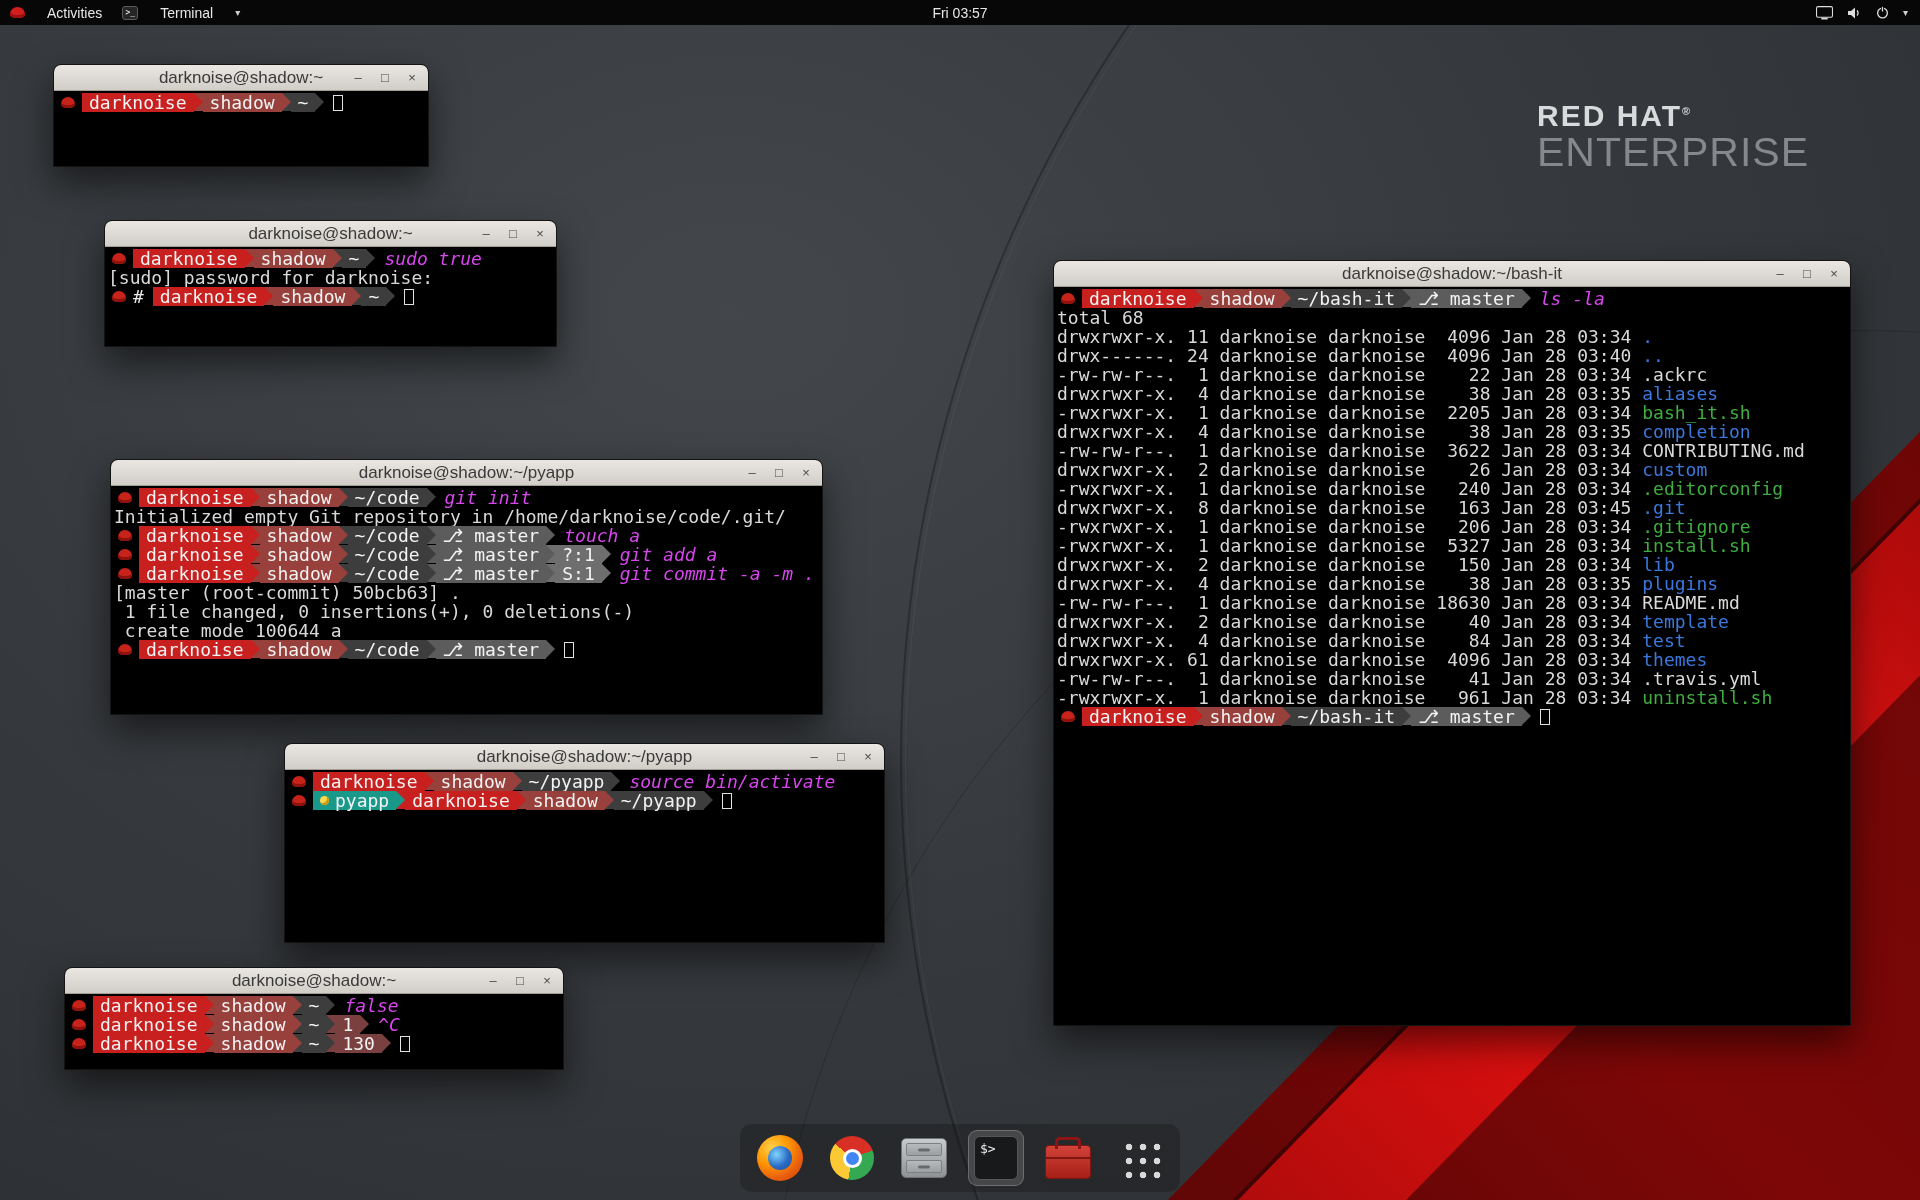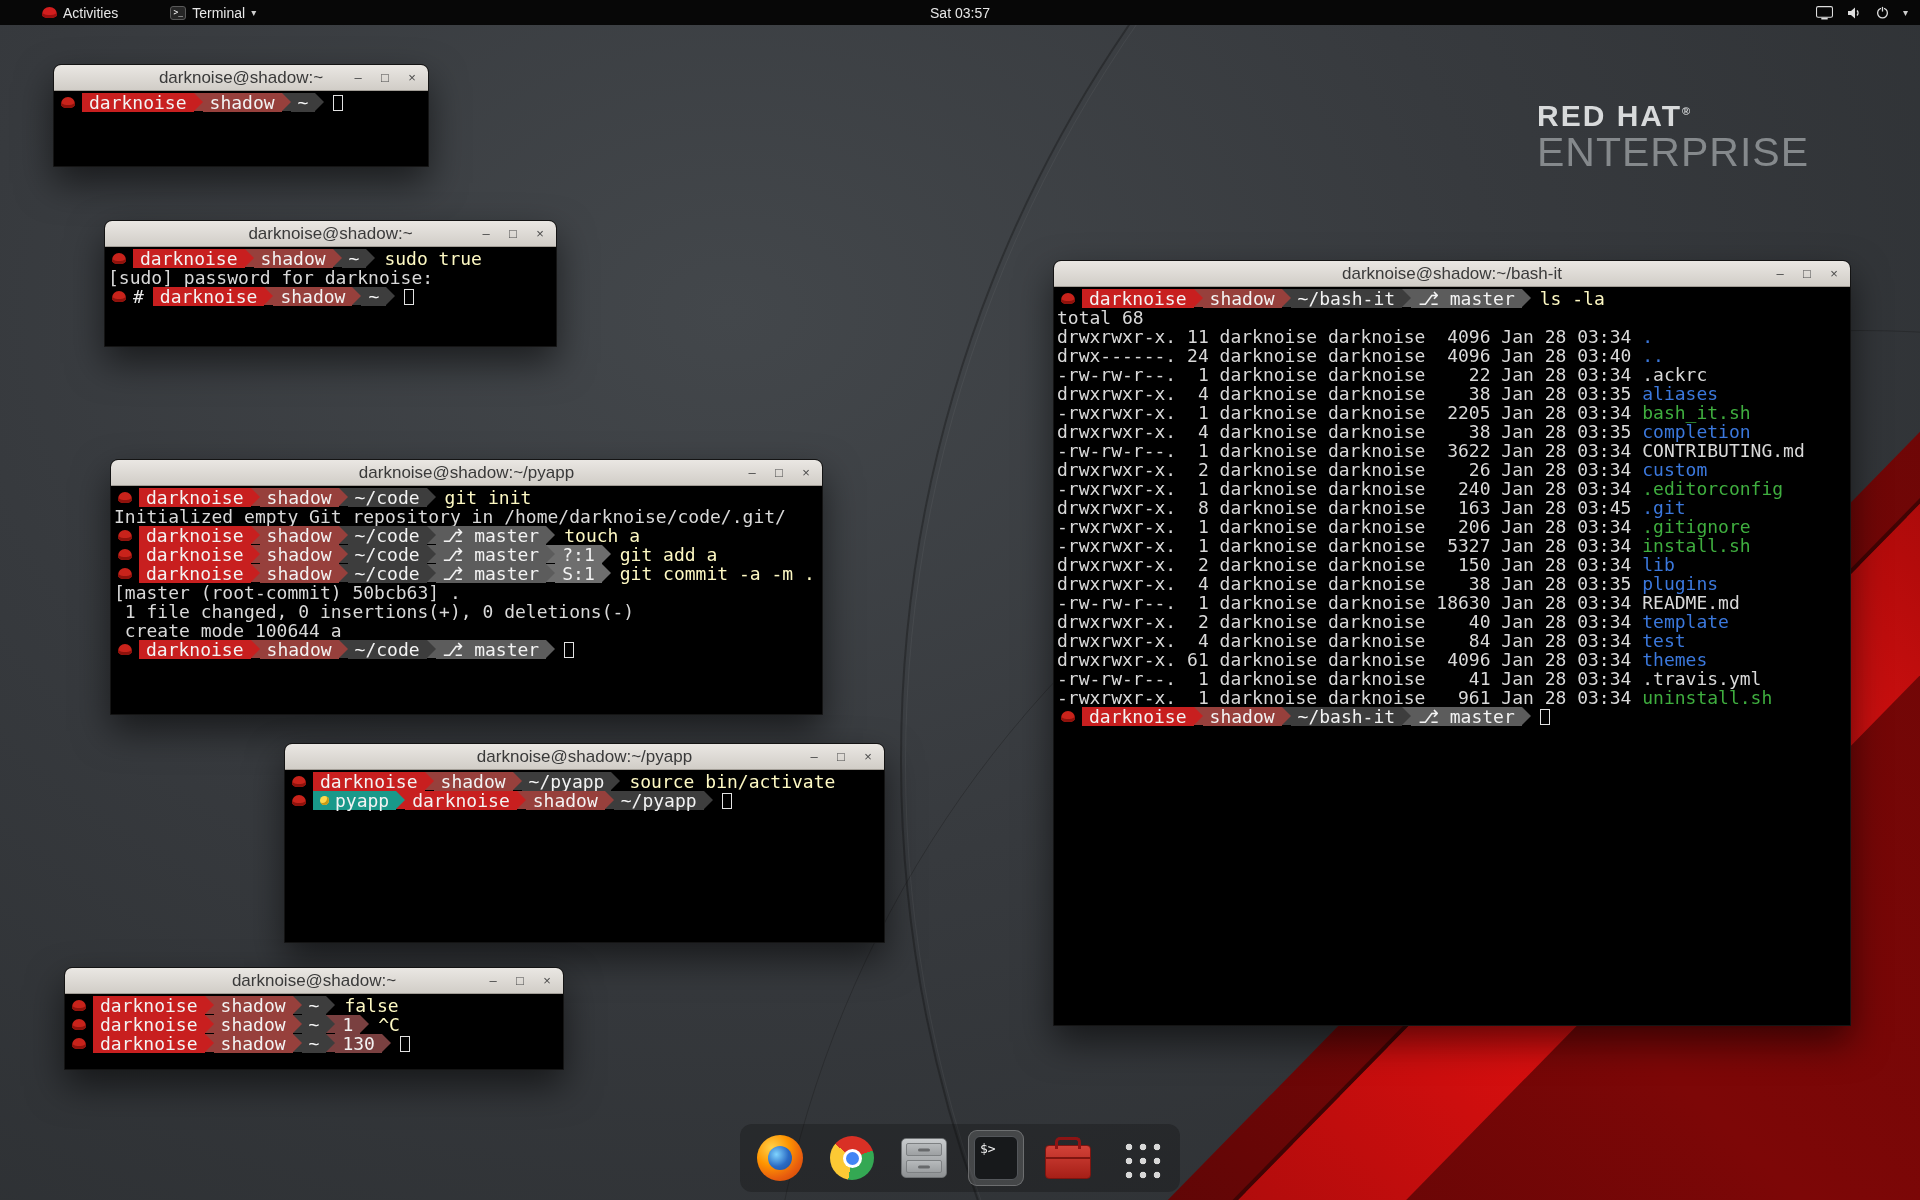--- a/index.html
+++ b/index.html
@@ -20,21 +20,21 @@
     background:linear-gradient(90deg,#8f0909 0%,#d90f0f 40%,#ef1616 55%,#b40b0b 80%,#8a0808 100%);
     box-shadow:0 -4px 0 rgba(60,4,4,.9); }
   #brand { position:absolute; left:1537px; top:100px; color:#85898c; line-height:1.04; }
   #brand .b1 { font-size:30px; font-weight:bold; color:#d8dadb; letter-spacing:2px; }
   #brand .b2, #brand .b3 { font-size:41px; letter-spacing:1px; color:#85898c; }
   #brand sup { font-size:11px; }
 
   
   #topbar { position:absolute; top:0; left:0; right:0; height:25px; background:#070707;
     color:#e7e7e7; display:flex; align-items:center; z-index:50; font-size:14px; }
-  .tb-item { display:flex; align-items:center; gap:6px; height:25px; padding:0 10px; cursor:default;margin-left:32px; }
+  .tb-item { display:flex; align-items:center; gap:22px; height:25px; padding:0 10px; cursor:default; }
   .hat-mini { width:15px; height:11px; background:#d21e1e; border-radius:55% 55% 45% 45% / 72% 72% 32% 32%;
     box-shadow: inset 0 -3px 0 #9c0f0f; display:inline-block; }
   .term-mini { width:16px; height:14px; background:#262626; border:1px solid #5a5a5a; border-radius:3px;
     color:#fff; font-family:"DejaVu Sans Mono",monospace; font-size:8px; line-height:12px; text-align:center; }
   .chev { font-size:10px; color:#cfcfcf; }
   #tb-clock { position:absolute; left:50%; transform:translateX(-50%); height:25px;
     display:flex; align-items:center; padding:0 10px; }
   #tb-right { margin-left:auto; display:flex; align-items:center; gap:13px; padding-right:12px; height:25px; }
 
   
@@ -49,21 +49,21 @@
   .term-body { padding:2px 0 0 3px; font-family:"DejaVu Sans Mono","Liberation Mono",monospace;
     font-size:18px; color:#d9d9d9; white-space:pre; }
   .term-line { display:flex; align-items:stretch; height:19px; line-height:19px; }
   .term-line > * { flex:none; }
   .seg { padding:0 7px; color:#f3f3f3; display:flex; align-items:center; }
   .pl-arrow { width:0; height:0; border-style:solid; border-width:9.5px 0 9.5px 9px;
     border-left-color:#000; border-top-color:transparent; border-bottom-color:transparent; }
   .hat { width:14px; height:11px; background:#c8231b; border-radius:55% 55% 45% 45% / 70% 70% 34% 34%;
     box-shadow:inset 0 -3px 0 #8f120c; align-self:center; margin:0 7px 0 4px; }
   .prefix { align-self:center; margin-right:9px; color:#e9e9e9; }
-  .cmd { margin-left:9px; color:#fef9c3; }
+  .cmd { margin-left:9px; color:#d946ef;font-style:italic; }
   .out { color:inherit; }
   .cursor { width:10px; height:16px; border:1px solid #e2e2e2; align-self:center; margin-left:9px; }
   .snake-dot { width:9px; height:9px; border-radius:50%; background:#ffd84d;
     display:inline-block; margin-right:6px; box-shadow:inset -2px -2px 0 #c79a16; }
 
   
   #dock { position:absolute; bottom:8px; left:50%; transform:translateX(-50%); z-index:40;
     display:flex; gap:16px; align-items:center; padding:6px 12px;
     background:rgba(10,10,10,.28); border-radius:12px; }
   .dock-icon { width:56px; height:56px; display:flex; align-items:center; justify-content:center;
@@ -114,21 +114,21 @@
 <div id="topbar">
   <div class="tb-item">
     <span class="hat-mini"></span>
     <span>Activities</span>
   </div>
   <div class="tb-item">
     <span class="term-mini">&gt;_</span>
     <span>Terminal</span>
     <span class="chev">▾</span>
   </div>
-  <div id="tb-clock">Sat 03:57</div>
+  <div id="tb-clock">Fri 03:57</div>
   <div id="tb-right">
     <svg viewBox="0 0 16 13" width="17" height="14">
         <rect x="0.5" y="0.5" width="15" height="10" rx="1.5" fill="none" stroke="#ddd"></rect>
         <rect x="5" y="11" width="6" height="1.6" fill="#ddd"></rect>
       </svg>
     <svg viewBox="0 0 16 16" width="16" height="16">
         <path d="M2 6h3l4-3.5v11L5 10H2z" fill="#ddd"></path>
         <path d="M11 5.5a3.5 3.5 0 0 1 0 5" fill="none" stroke="#ddd" stroke-width="1.3"></path>
       </svg>
     <svg viewBox="0 0 16 16" width="15" height="15">

